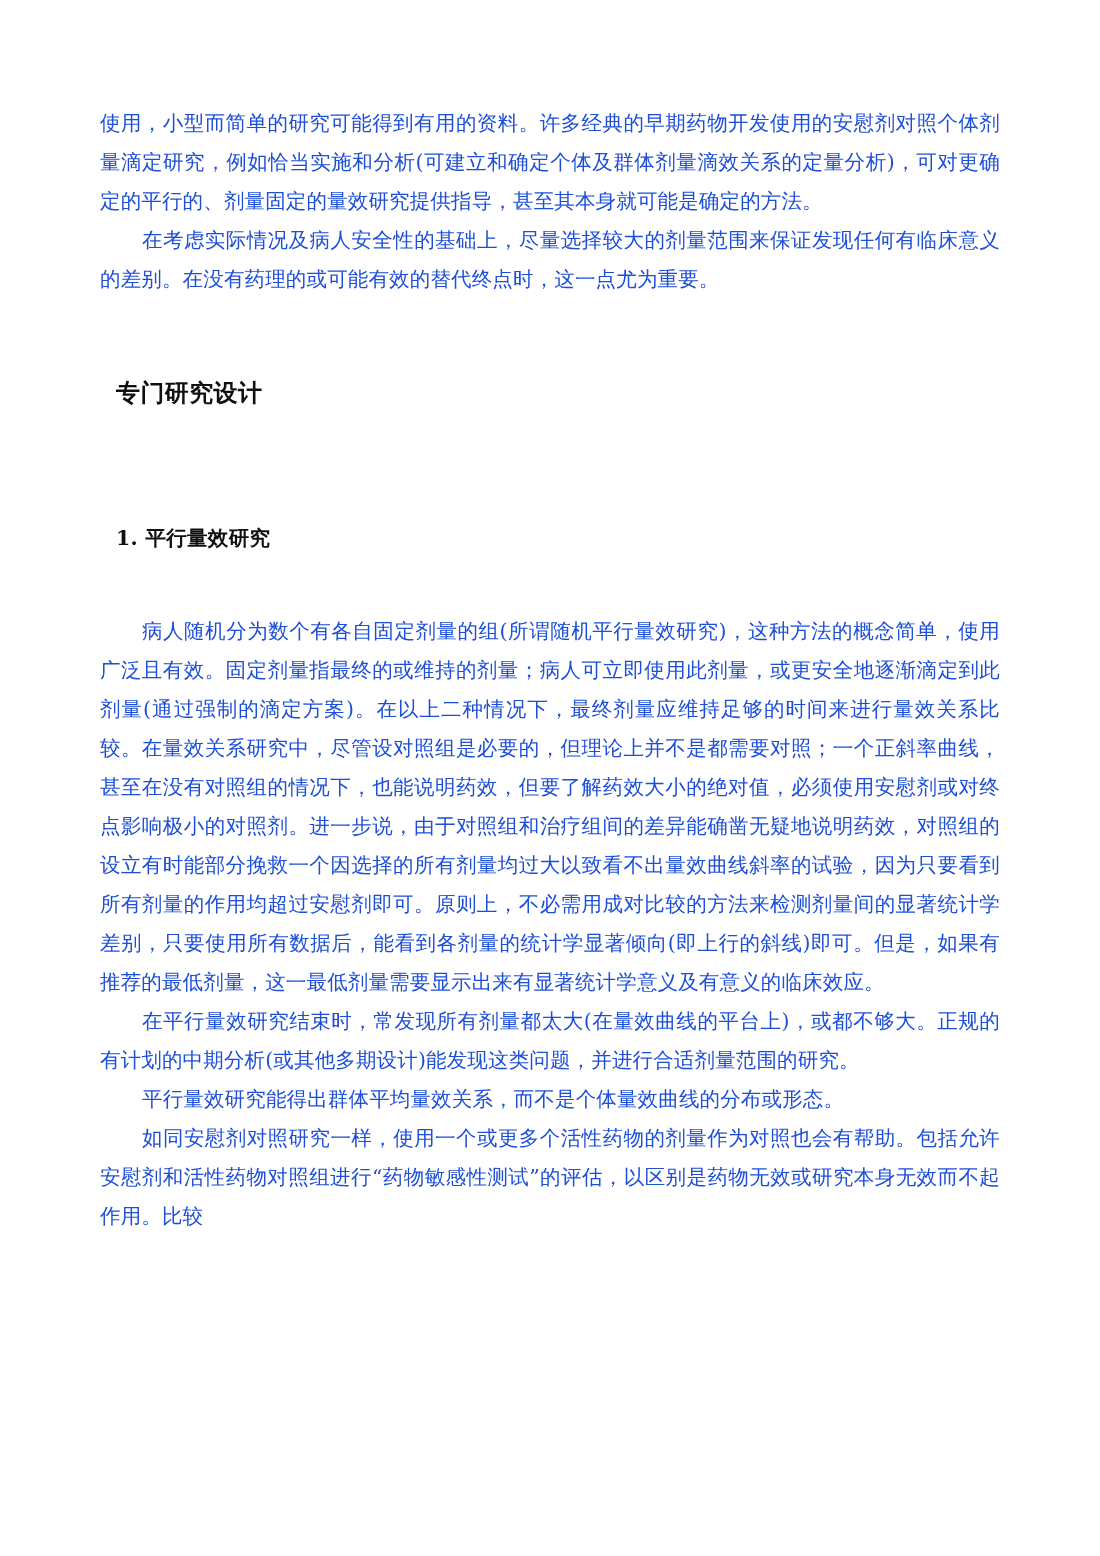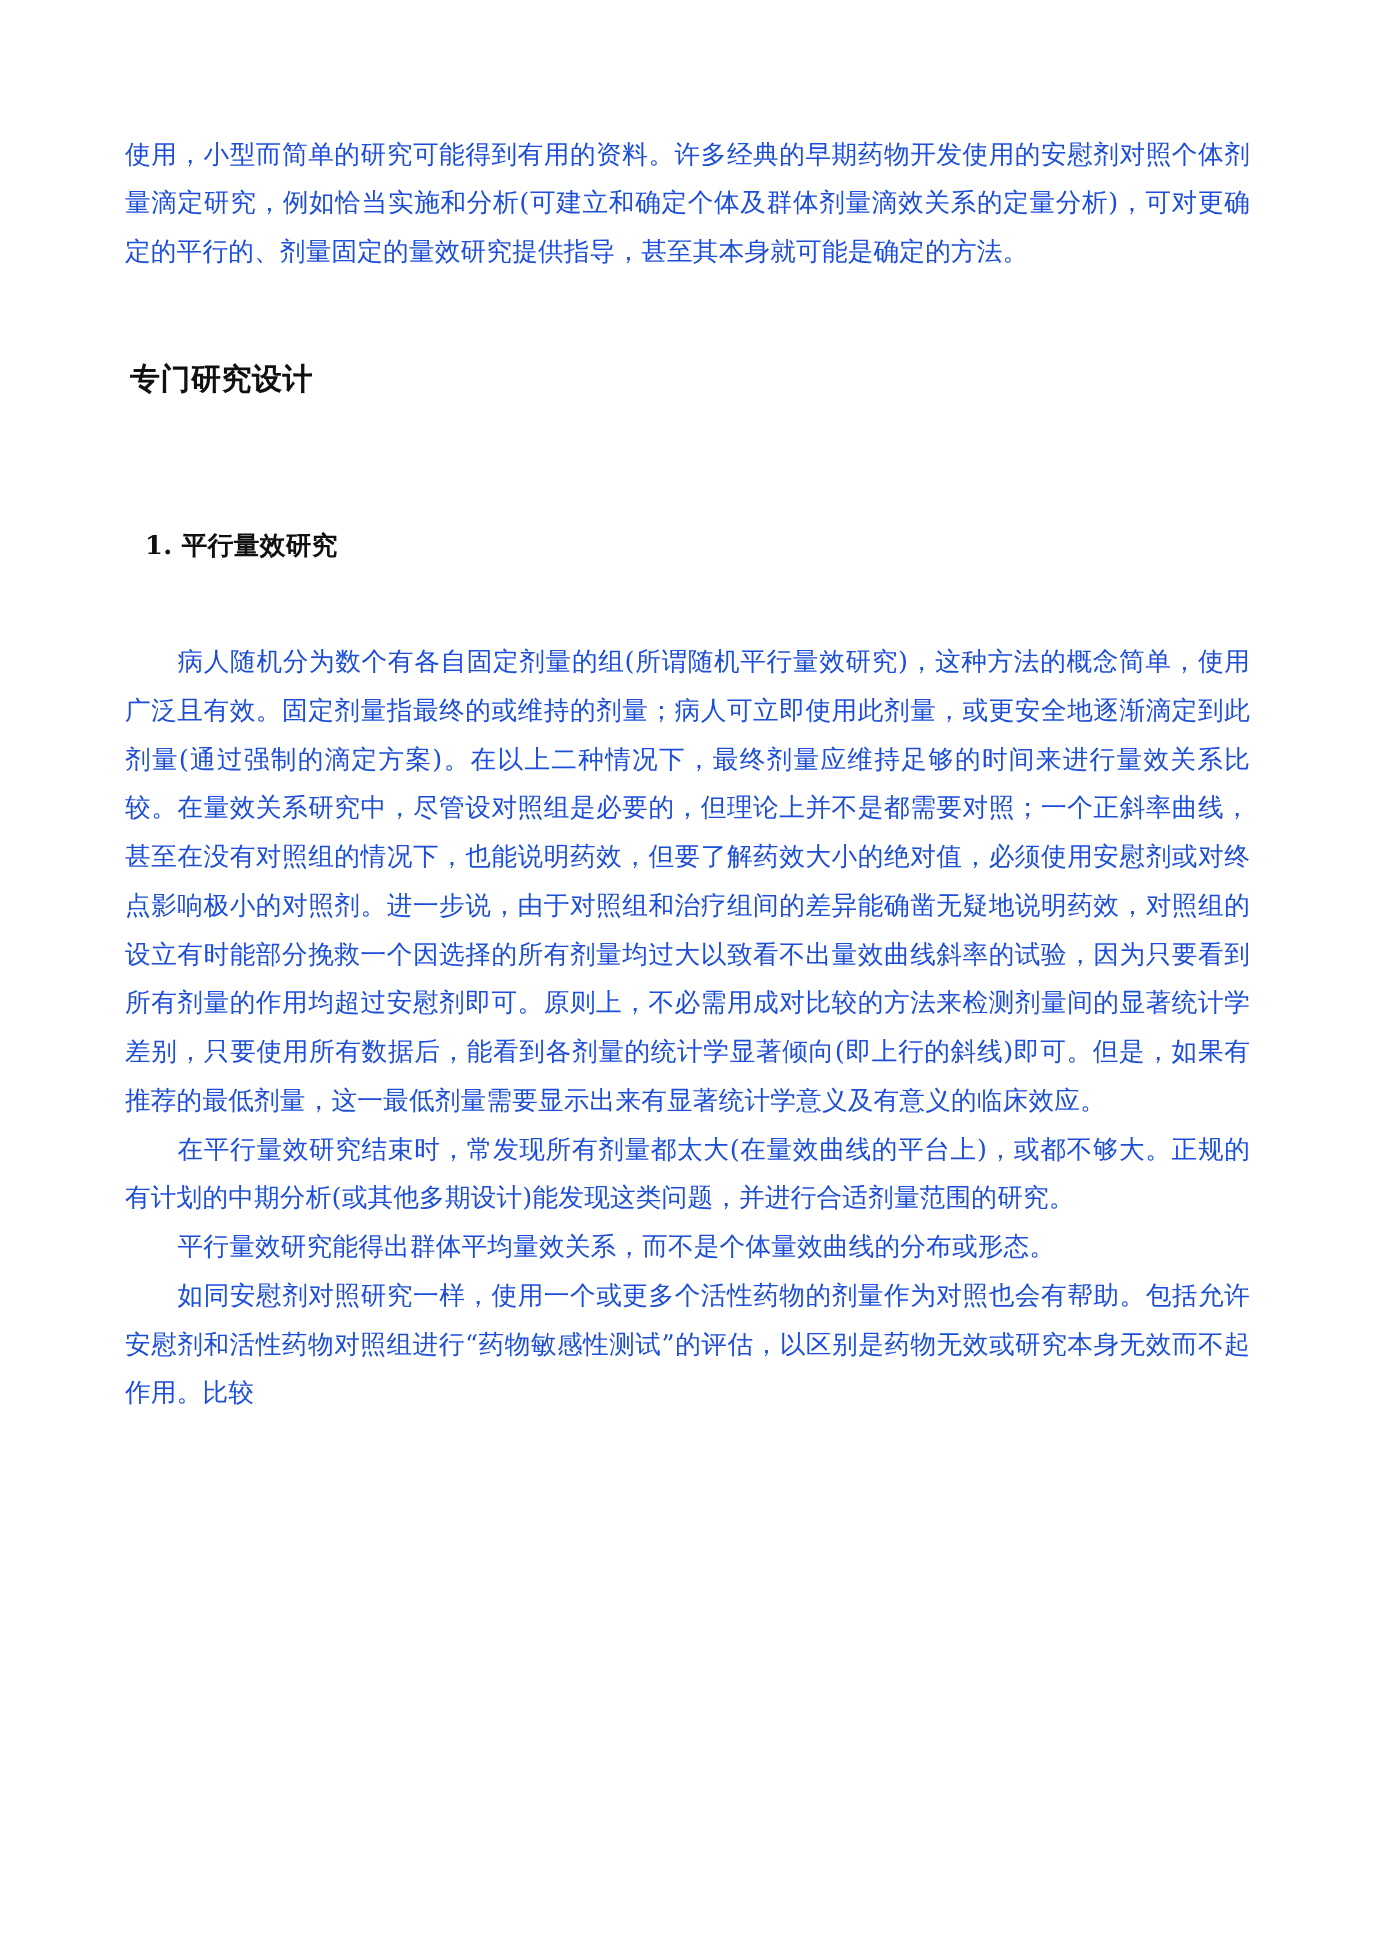--- a/index.html
+++ b/index.html
@@ -35,21 +35,21 @@
   }
   .para.indent {
     text-indent: 2.05em;
   }
   .section-heading {
     font-family: "DejaVu Serif", "Liberation Serif", serif;
     font-size: 24px;
     font-weight: bold;
     color: #101010;
     line-height: 39px;
-    margin: 4px;
+    margin: 16px;
     letter-spacing: 0.4px;
   }
   .sub-heading {
     font-family: "DejaVu Serif", "Liberation Serif", serif;
     font-size: 20.5px;
     font-weight: bold;
     color: #101010;
     line-height: 39px;
     margin: 16px;
     letter-spacing: 0.3px;
@@ -59,20 +59,21 @@
   .gap-sub-top { height: 38px; }
   .gap-sub-bottom { height: 38px; }
 </style>
 </head>
 <body>
 
 <div class="page">
   <div class="content">
 
     <p class="para">使用，小型而简单的研究可能得到有用的资料。许多经典的早期药物开发使用的安慰剂对照个体剂量滴定研究，例如恰当实施和分析(可建立和确定个体及群体剂量滴效关系的定量分析)，可对更确定的平行的、剂量固定的量效研究提供指导，甚至其本身就可能是确定的方法。</p>
+    <p class="para indent">在考虑实际情况及病人安全性的基础上，尽量选择较大的剂量范围来保证发现任何有临床意义的差别。在没有药理的或可能有效的替代终点时，这一点尤为重要。</p>
 
     <div class="gap-heading-top"></div>
     <h2 class="section-heading">专门研究设计</h2>
     <div class="gap-heading-bottom"></div>
 
 
     <div class="gap-sub-top"></div>
     <h3 class="sub-heading">1. 平行量效研究</h3>
     <div class="gap-sub-bottom"></div>
 

